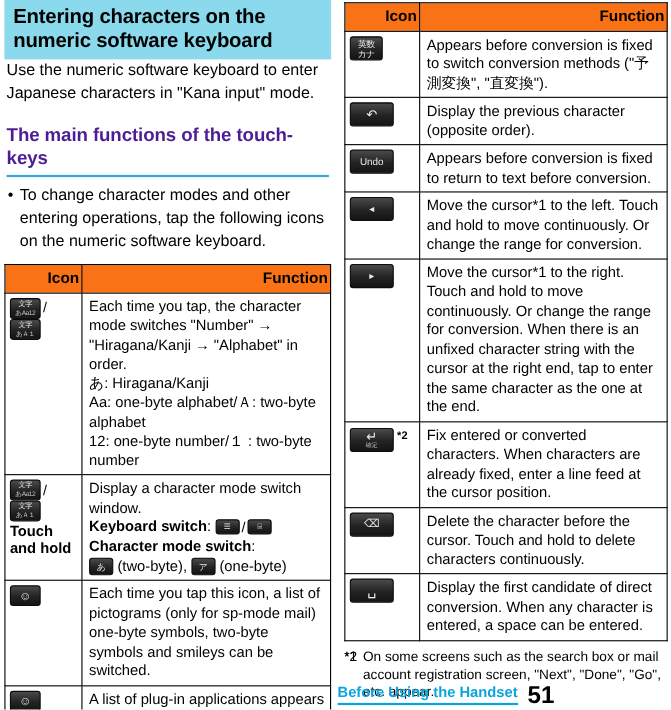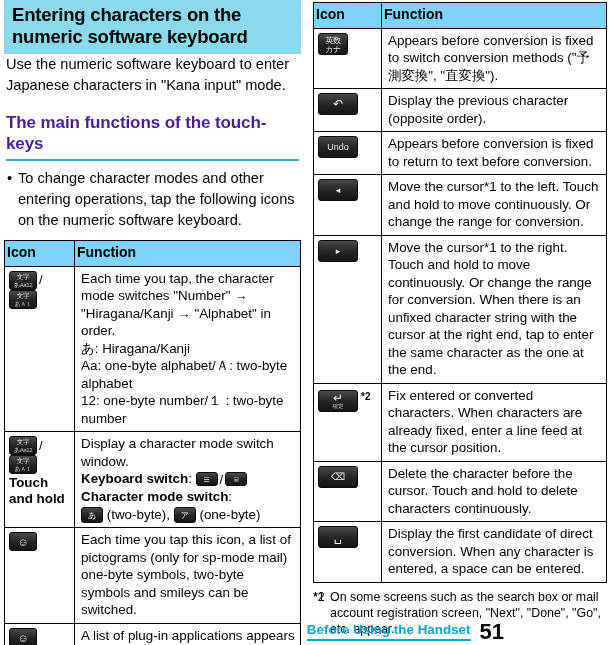--- a/index.html
+++ b/index.html
@@ -92,22 +92,22 @@
     table-layout: fixed;
     font-size: 13.4px;
     line-height: 17.5px;
   }
   table.fn td, table.fn th {
     border: 1px solid #000;
     vertical-align: top;
     padding: 2px 4px 3px 4px;
   }
   table.fn thead th {
-    background: #7dd3fc;
-    text-align: left;
+    background: #f97316;
+    text-align: right;
     font-size: 14px;
     font-weight: bold;
     padding: 3px 2px 4px 2px;
     vertical-align: middle;
   }
   table.fn td.ic {
     text-align: left;
     padding: 4px 3px 4px 4px;
   }
   table.fn td.fx {

